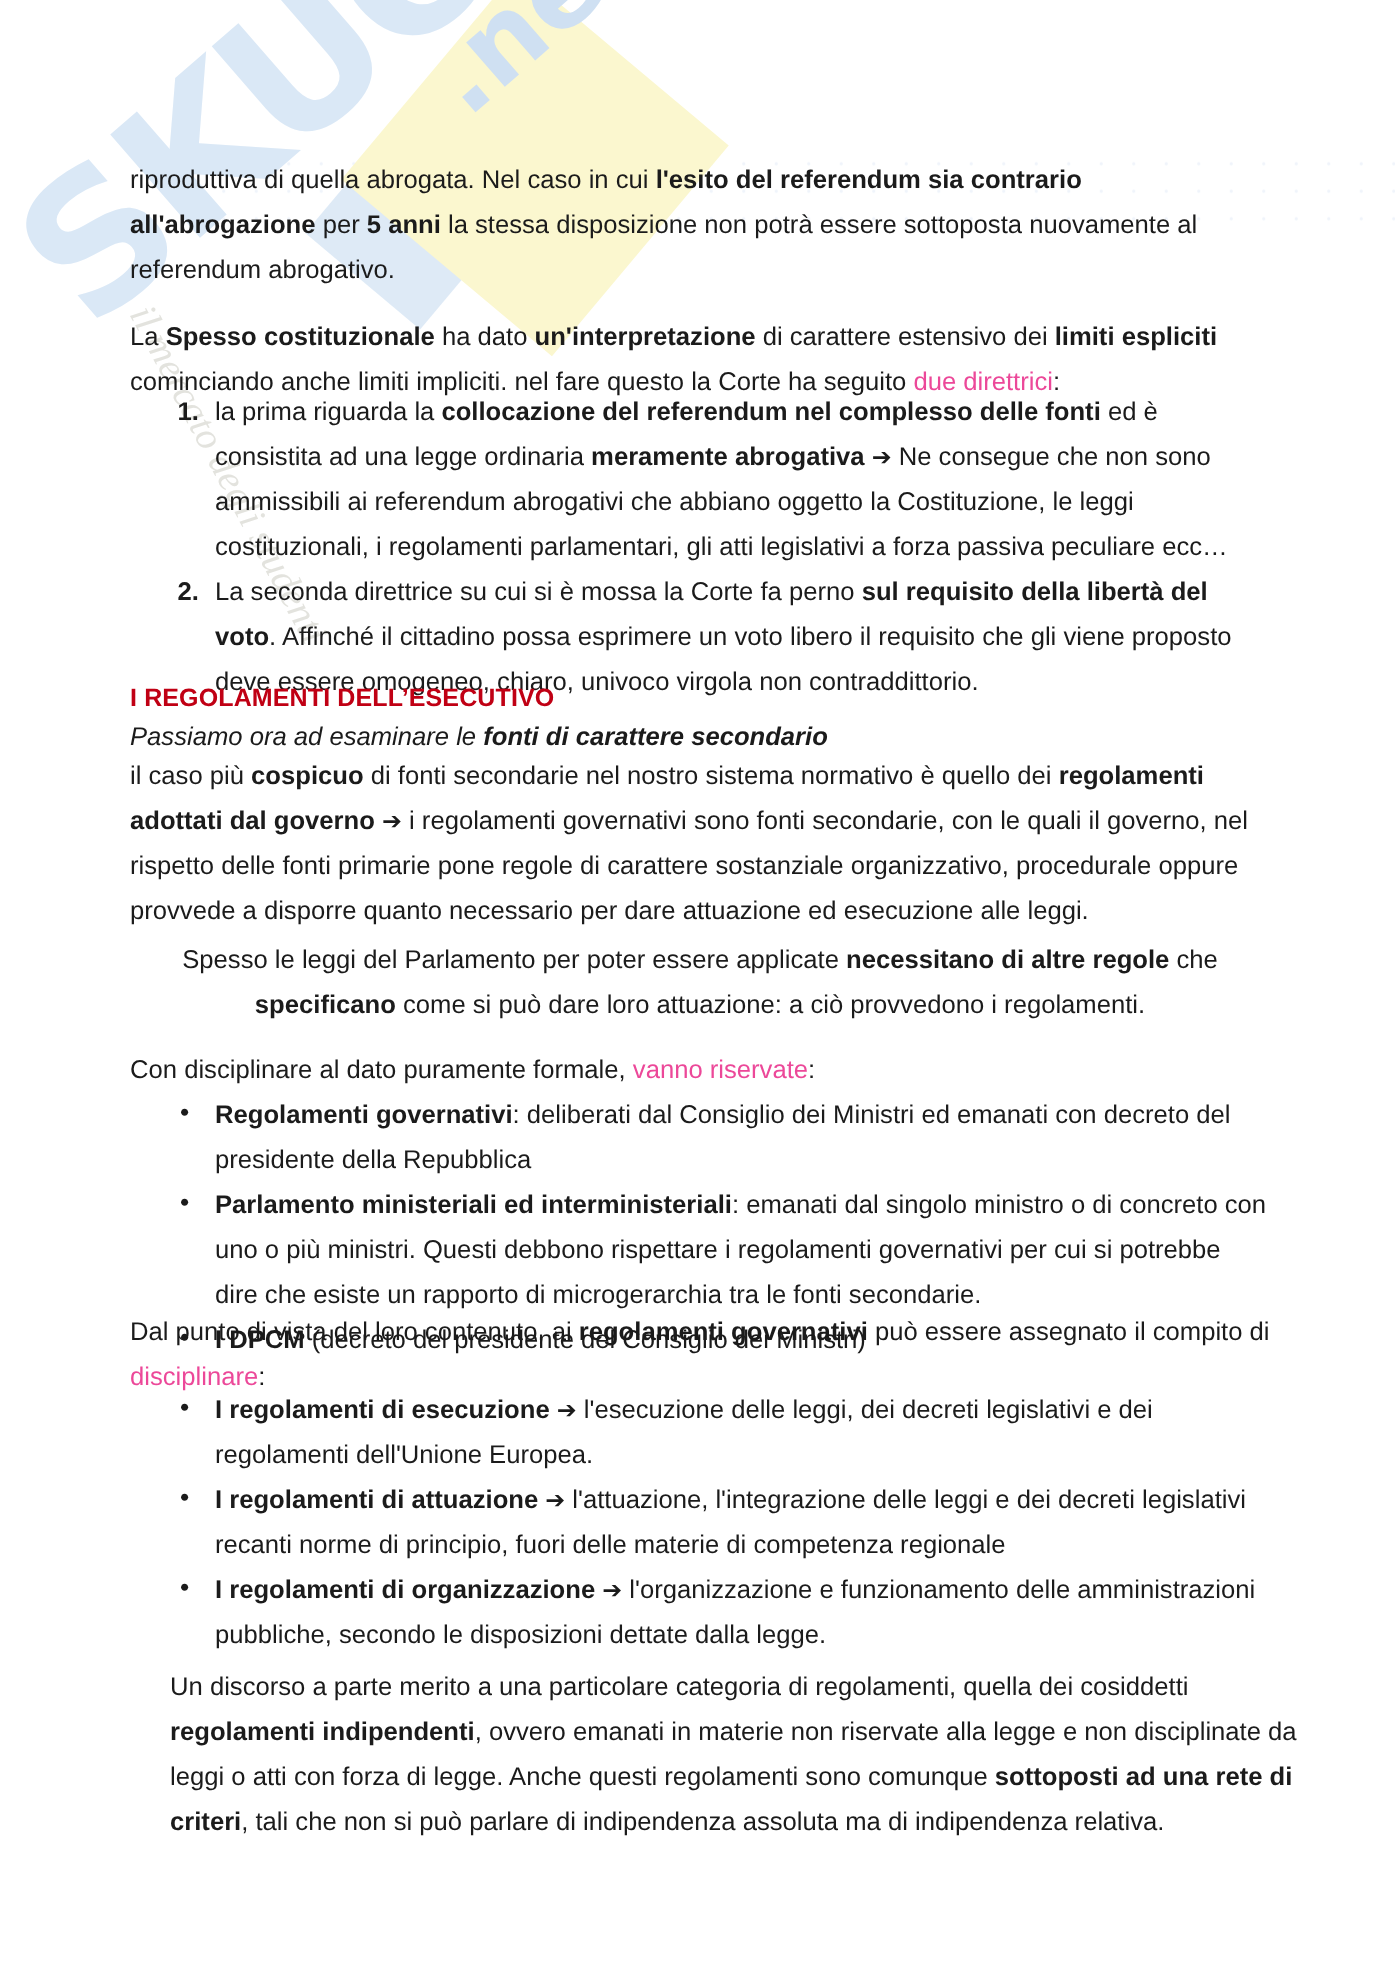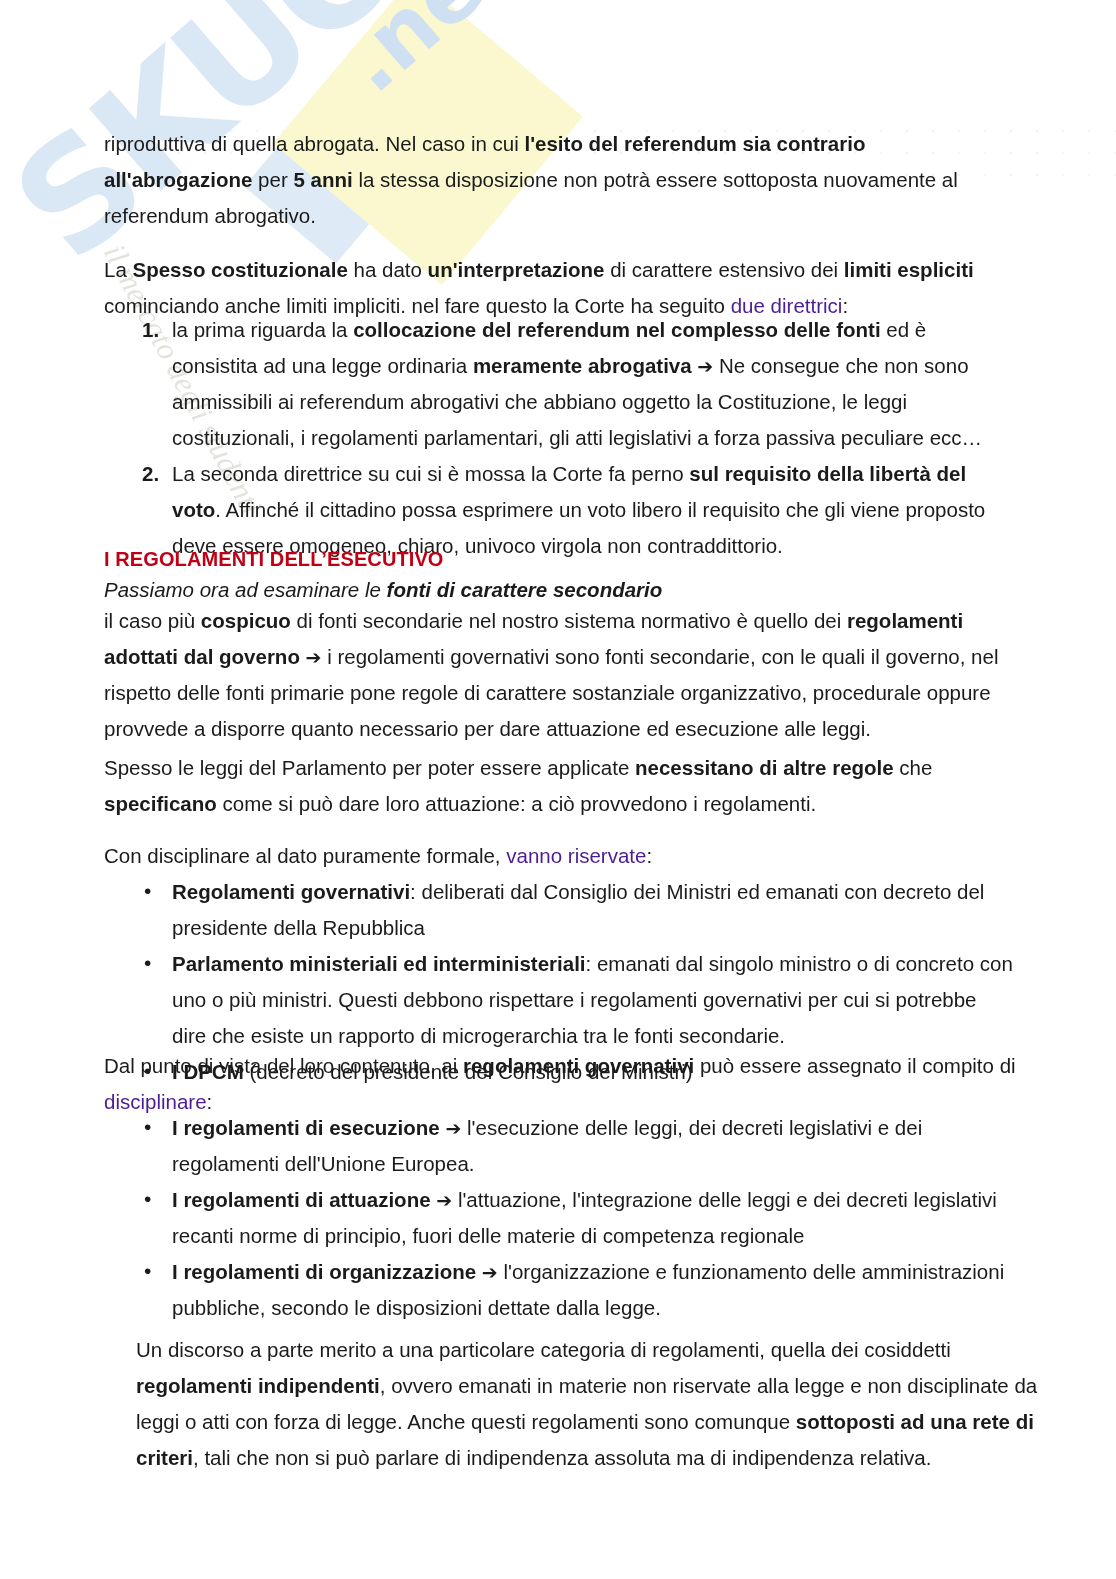--- a/index.html
+++ b/index.html
@@ -98,21 +98,21 @@
     font-size: 20.5px;
     line-height: 36px;
     color: #1b1b1b;
   }
   .blk {
     position: absolute;
     left: 104px;
     width: 912px;
   }
   b, .b { font-weight: bold; }
-  .red { color: #4c1d95; }
+  .red { color: #ec4899; }
   .heading-red {
     color: #c00014;
     font-weight: bold;
     font-size: 20px;
     letter-spacing: .1px;
   }
   .arrow {
     font-family: "DejaVu Sans", sans-serif;
     font-weight: bold;
     font-size: 19px;
@@ -181,21 +181,21 @@
     <div class="blk heading-red" style="top:541px;">I REGOLAMENTI DELL’ESECUTIVO</div>
 
     <div class="blk" style="top:572px;font-style:italic;">
       <span>Passiamo ora ad esaminare le </span><b>fonti di carattere secondario</b>
     </div>
 
     <div class="blk" style="top:603px;">
       <span>il caso più </span><b>cospicuo</b><span> di fonti secondarie nel nostro sistema normativo è quello dei </span><b>regolamenti adottati dal governo</b> <span class="arrow">➔</span><span>  i regolamenti governativi sono fonti secondarie, con le quali il governo, nel rispetto delle fonti primarie pone regole di carattere sostanziale organizzativo, procedurale oppure provvede a disporre quanto necessario per dare attuazione ed esecuzione alle leggi.</span>
     </div>
 
-    <div class="blk" style="top:750px;">
+    <div class="blk" style="top:750px;text-align:center;">
       <span>Spesso le leggi del Parlamento per poter essere applicate </span><b>necessitano di altre regole</b><span> che </span><b>specificano</b><span> come si può dare loro attuazione: a ciò provvedono i regolamenti.</span>
     </div>
 
     <div class="blk" style="top:838px;">
       <span>Con disciplinare al dato puramente formale, </span><span class="red">vanno riservate</span><span>:</span>
     </div>
 
     <ul class="bul blk" style="top:874px;">
       <li>
         <span class="marker">•</span>

